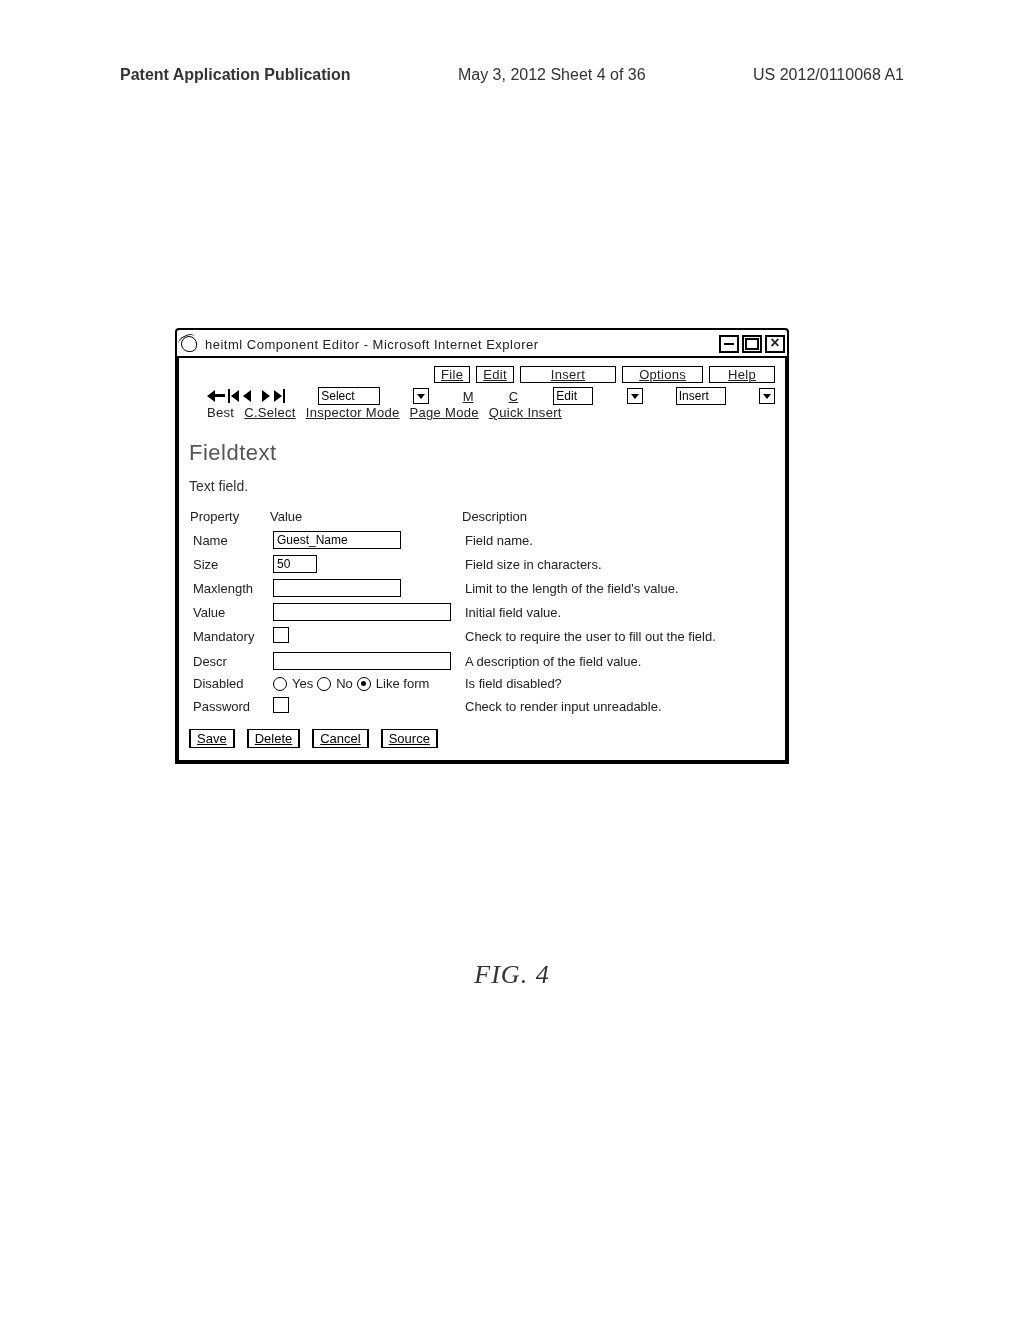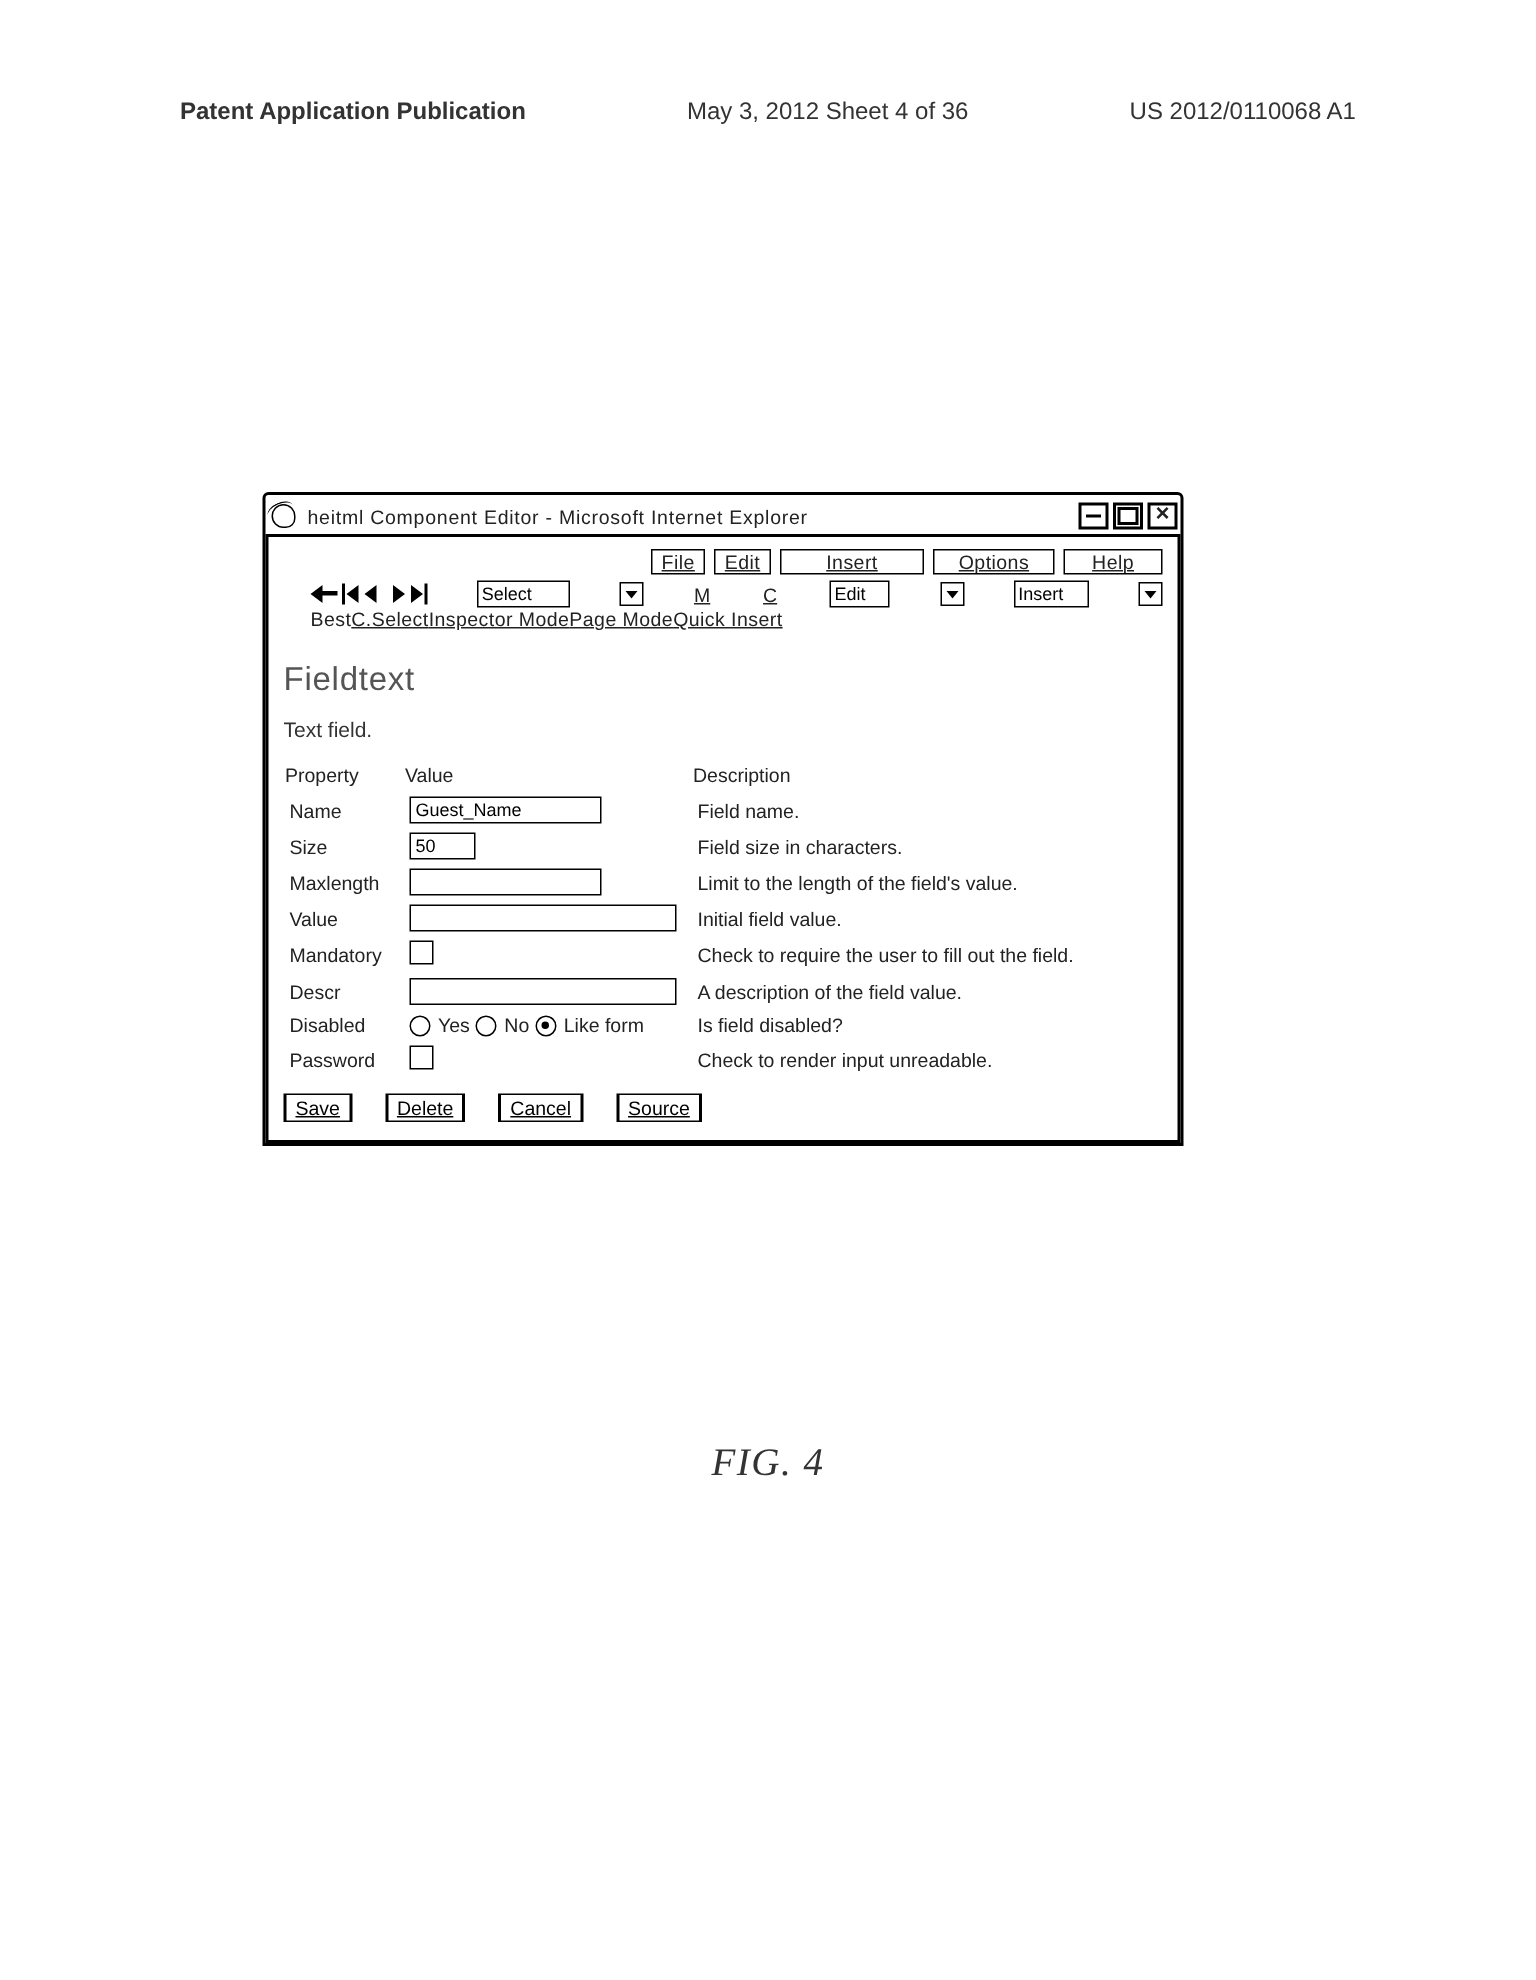--- a/index.html
+++ b/index.html
@@ -196,20 +196,21 @@
     border-left: 4px solid transparent;
     border-right: 4px solid transparent;
     border-top: 5px solid #000;
   }
 
   .tb-label { text-decoration: underline; margin-right: 2px; }
   .toolbar-row2 {
     display: flex;
     align-items: center;
     padding-left: 18px;
+    gap: 10px;
     font-size: 13px;
   }
   .toolbar-row2 span { text-decoration: underline; letter-spacing: .3px; }
   .toolbar-row2 .nou { text-decoration: none; }
 
   .comp-title {
     font-size: 22px;
     color: #555;
     margin-top: 20px;
     margin-bottom: 12px;
@@ -266,21 +267,21 @@
     display: inline-flex; align-items: center; justify-content: center;
     margin-right: 1px;
   }
   .radio.on::before {
     content: "";
     width: 5px; height: 5px; border-radius: 50%; background: #000;
   }
 
   .action-buttons {
     display: flex;
-    gap: 22px;
+    gap: 12px;
     margin-top: 10px;
   }
   .action-buttons button {
     border: 1.5px solid #000;
     border-left-width: 2.5px;
     border-right-width: 2.5px;
     background: #fff;
     font-family: inherit;
     font-size: 13px;
     text-decoration: underline;

